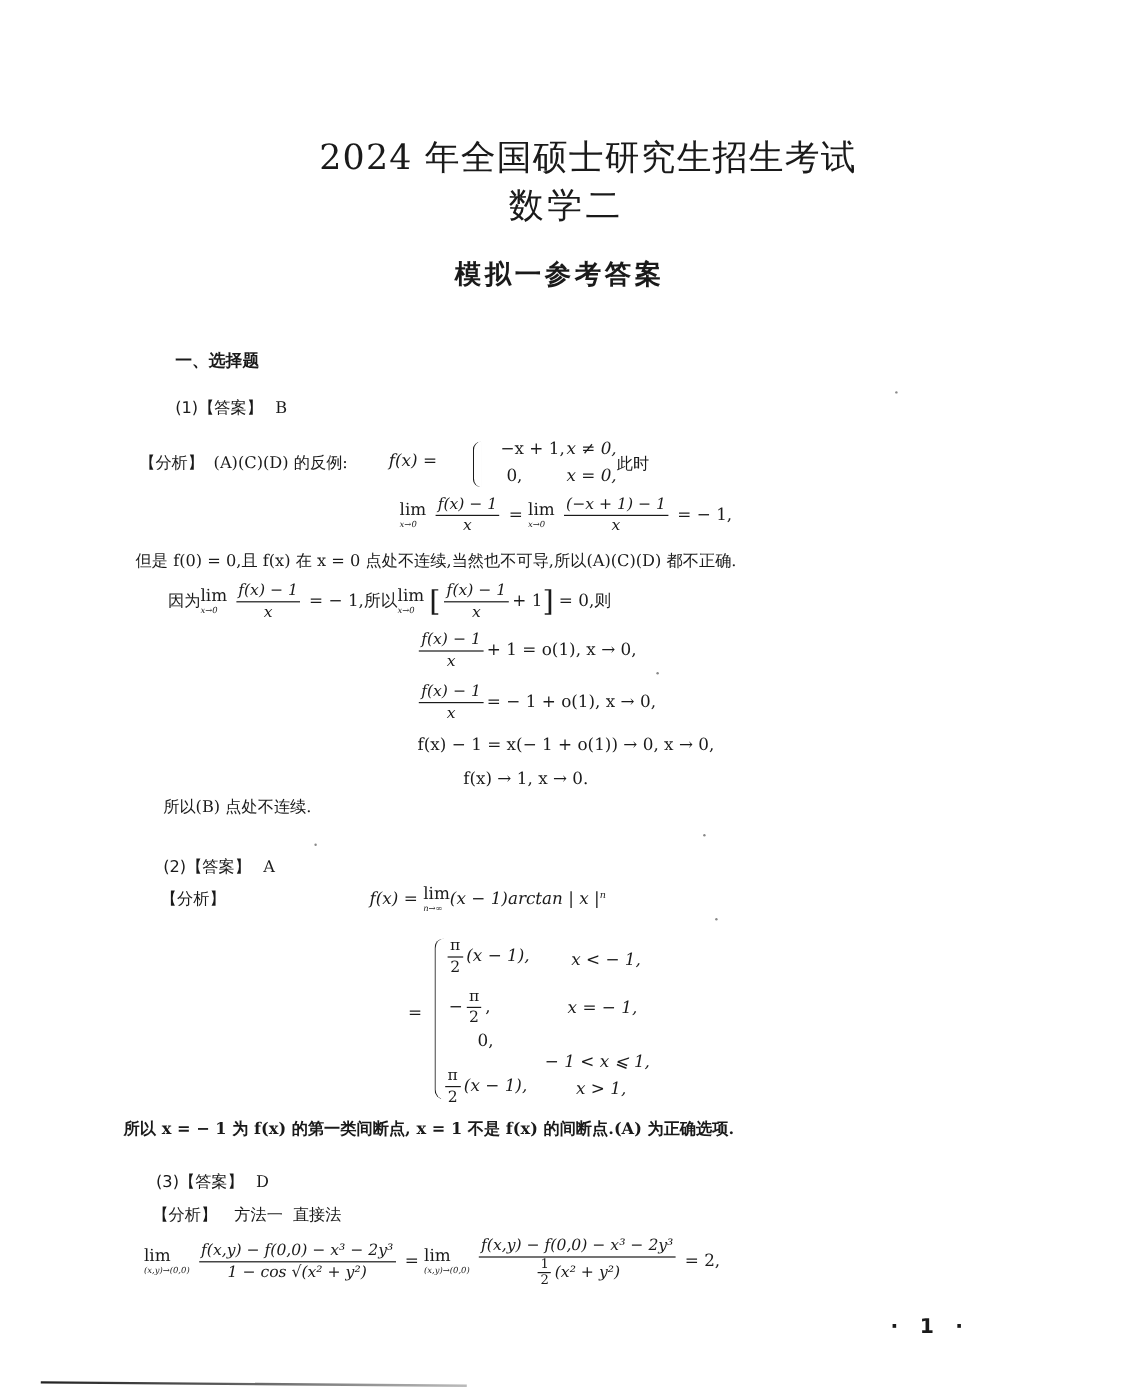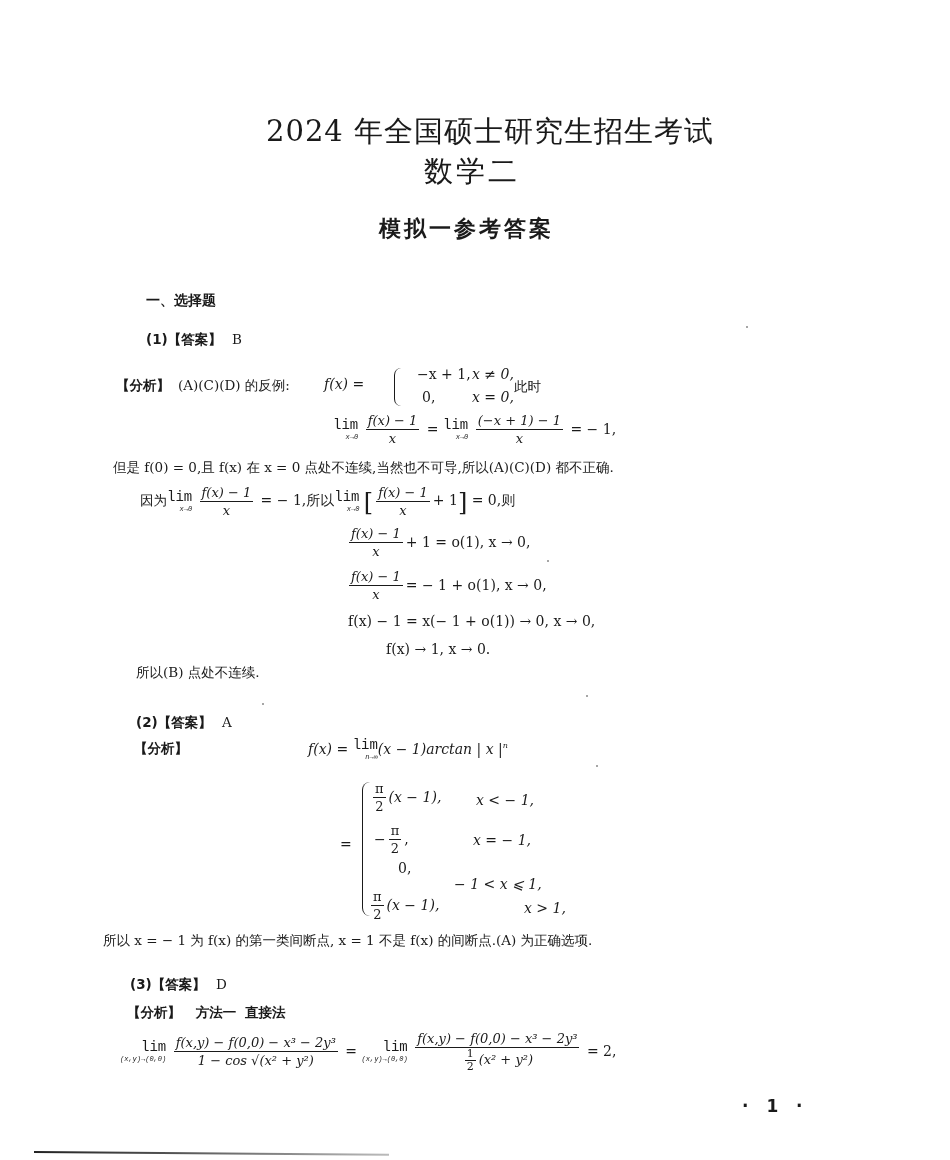--- a/index.html
+++ b/index.html
@@ -4,27 +4,27 @@
   <style>
     html, body { margin:0; padding:0; background:#ffffff; }
     body { width:950px; height:1160px; position:relative; overflow:hidden;
            font-family:"DejaVu Serif", "Liberation Serif", serif; color:#1a1a1a; }
     .abs { position:absolute; white-space:nowrap; }
     .title1 { font-size:29px; letter-spacing:1px; }
     .title2 { font-size:29px; letter-spacing:3px; }
     .title3 { font-size:22px; font-weight:bold; font-family:"DejaVu Sans", sans-serif; letter-spacing:3px;text-align:center; }
     .sec { font-size:14px; font-weight:bold; font-family:"DejaVu Sans", sans-serif; }
     .txt { font-size:13.5px; }
-    .bold { font-weight:bold; font-family:"DejaVu Sans", sans-serif; }
+    .bold { font-weight:normal; font-family:"DejaVu Sans", sans-serif; }
     .m { font-family:"DejaVu Serif", serif; font-size:14px; }
     .i { font-style:italic; }
     .frac { display:inline-flex; flex-direction:column; align-items:center; vertical-align:middle; margin:0 3px; }
     .frac .num { border-bottom:1px solid #1a1a1a; padding:0 2px; line-height:17px; font-size:13px; }
     .frac .den { line-height:17px; font-size:13px; }
-    .lim { display:inline-flex; flex-direction:column; align-items:flex-end; vertical-align:middle;font-family:Liberation Mono, monospace; }
+    .lim { display:inline-flex; flex-direction:column; align-items:flex-start; vertical-align:middle; }
     .lim .l { font-size:14px; line-height:15px; }
     .lim .s { font-size:7px; line-height:9px; font-style:italic; }
     .bigbrace { position:absolute; border-left:1.3px solid #1a1a1a; border-radius:8px 0 0 8px; }
     .rule { position:absolute; height:1.5px; background:linear-gradient(to right,#222,#555 40%,#999 80%,#bbb); transform:rotate(0.45deg); transform-origin:left; }
     .pagenum { font-size:17px; font-weight:bold; font-family:"DejaVu Sans", sans-serif; letter-spacing:6px; }
     .dot { position:absolute; width:2px; height:2px; background:#888; border-radius:1px; }
   </style>
 </head>
 <body>
 
@@ -145,24 +145,24 @@
 </div>
 <div class="abs m" style="left:398px; top:860px; width:200px;">
   <span>0,</span>
   <span class="i" style="position:absolute; left:56px; top:16px;">− 1 &lt; x ⩽ 1,</span>
 </div>
 <div class="abs m" style="left:368px; top:888px; width:200px;">
   <span class="frac">
       <span class="num">π</span>
       <span class="den">2</span>
     </span><span class="i">(x − 1),</span>
-  <span class="i" style="position:absolute; left:112px; top:12px;margin-left:44px;">x &gt; 1,</span>
-</div>
-
-<div class="abs txt" style="left:103px; top:932px;">所以 x = − 1 为 f(x) 的第一类间断点, x = 1 不是 f(x) 的间断点.(A) 为正确选项.</div>
+  <span class="i" style="position:absolute; left:112px; top:12px;">x &gt; 1,</span>
+</div>
+
+<div class="abs txt" style="left:103px; top:932px;font-weight:bold;">所以 x = − 1 为 f(x) 的第一类间断点, x = 1 不是 f(x) 的间断点.(A) 为正确选项.</div>
 
 <div class="abs txt" style="left:130px; top:976px;">
   <span class="bold">(3)【答案】</span>
   <span style="margin-left:6px">D</span>
 </div>
 
 <div class="abs txt bold" style="left:127px; top:1004px;">
   <span>【分析】</span>
   <span style="margin-left:10px">方法一</span>
   <span style="margin-left:4px">直接法</span>

